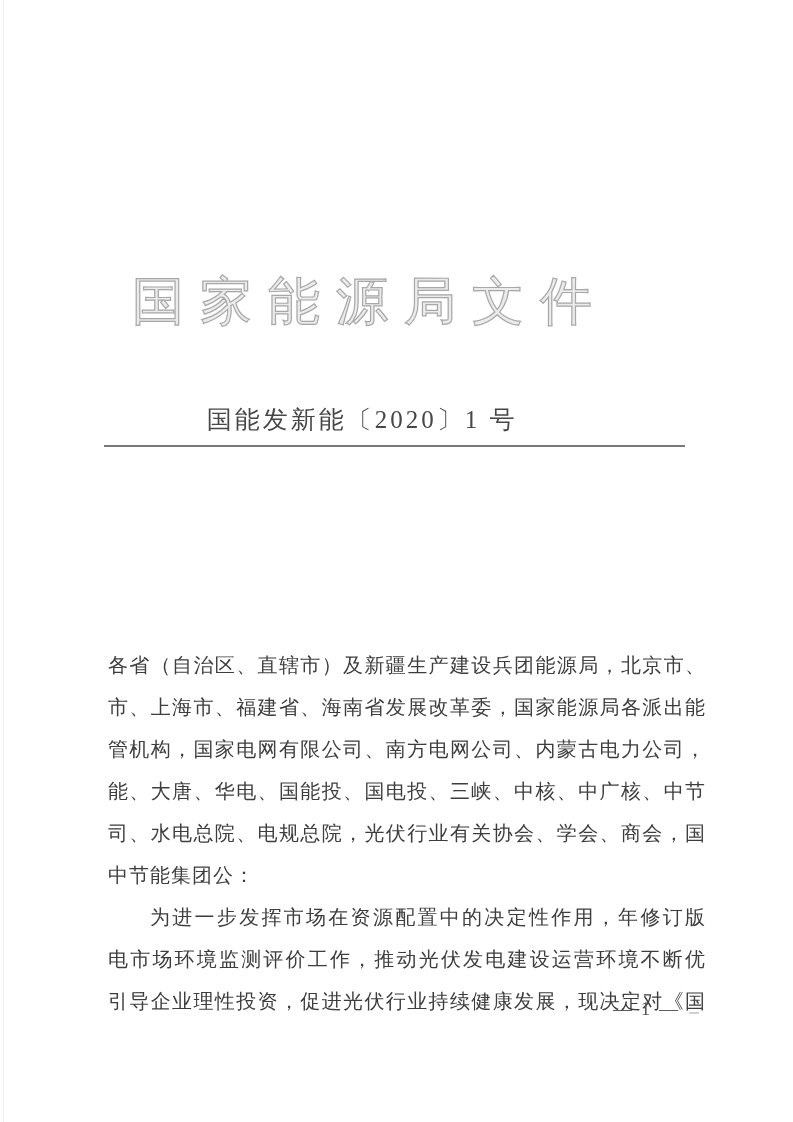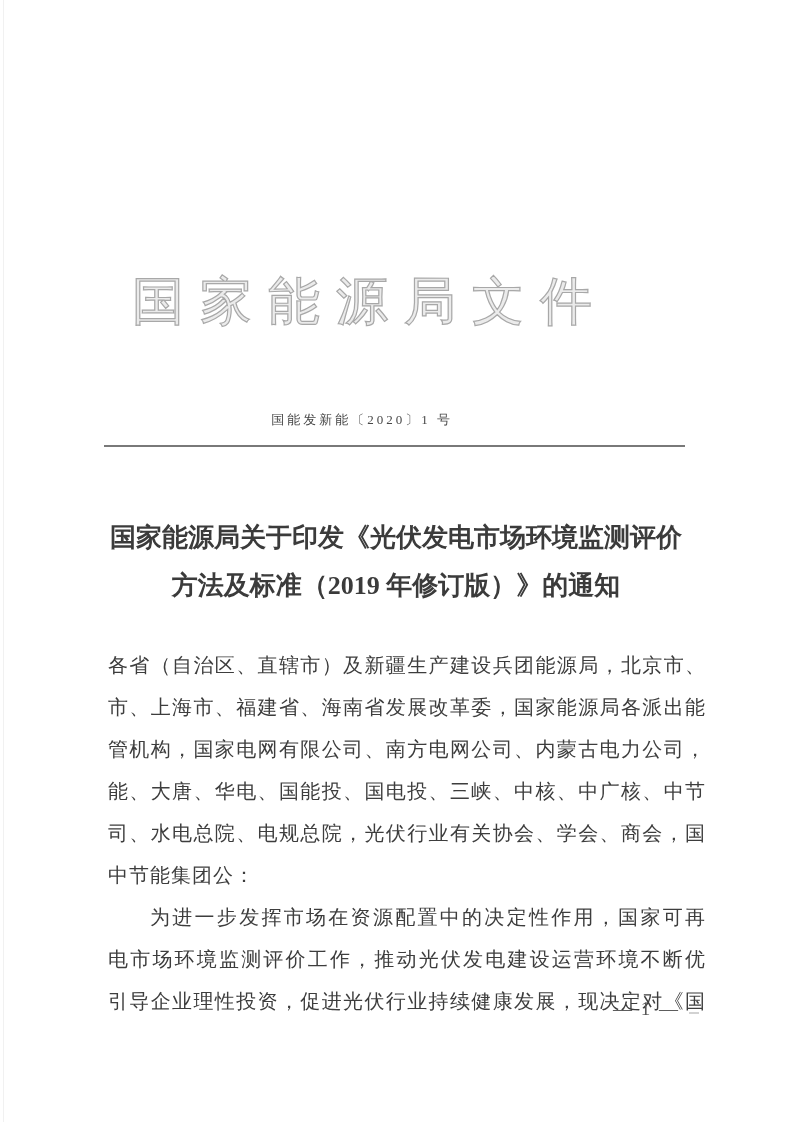--- a/index.html
+++ b/index.html
@@ -46,21 +46,21 @@
     color: rgba(165, 165, 165, 0.22);
     -webkit-text-stroke: 1.2px #a8a8a8;
   }
 
   .doc-number {
     position: absolute;
     top: 402px;
     left: 0;
     width: 100%;
     text-align: center;
-    font-size: 13px;
+    font-size: 25px;
     line-height: 36px;
     letter-spacing: 3px;
     color: #474747;
   }
 
   .divider {
     position: absolute;
     top: 445px;
     left: 104px;
     width: 581px;
@@ -130,33 +130,29 @@
 
   <div class="edge edge-left"></div>
   <div class="edge edge-right"></div>
 
   <div class="agency-header">国家能源局文件</div>
 
   <div class="doc-number">国能发新能〔2020〕1 号</div>
 
   <div class="divider"></div>
 
-  <h1 class="doc-title">
-    <span class="t-line">国家能源局关于印发《光伏发电市场环境监测评价</span>
-    <span class="t-line">方法及标准（2019 年修订版）》的通知</span>
-  </h1>
 
   <div class="body-text" id="body-lines">
       <div class="body-line">各省（自治区、直辖市）及新疆生产建设兵团能源局，北京市、天津</div>
       <div class="body-line">市、上海市、福建省、海南省发展改革委，国家能源局各派出能源监</div>
       <div class="body-line">管机构，国家电网有限公司、南方电网公司、内蒙古电力公司，华</div>
       <div class="body-line">能、大唐、华电、国能投、国电投、三峡、中核、中广核、中节能集团公</div>
       <div class="body-line">司、水电总院、电规总院，光伏行业有关协会、学会、商会，国家可再</div>
       <div class="body-line no-justify">中节能集团公：</div>
-      <div class="body-line indent">为进一步发挥市场在资源配置中的决定性作用，国家可再</div>
+      <div class="body-line indent">为进一步发挥市场在资源配置中的决定性作用，年修订版</div>
       <div class="body-line">电市场环境监测评价工作，推动光伏发电建设运营环境不断优化，</div>
       <div class="body-line">引导企业理性投资，促进光伏行业持续健康发展，现决定对《国家</div>
     </div>
 
   <div class="page-number">— 1 —</div>
 
   <div class="artifact-dash"></div>
 
 </div>
 

